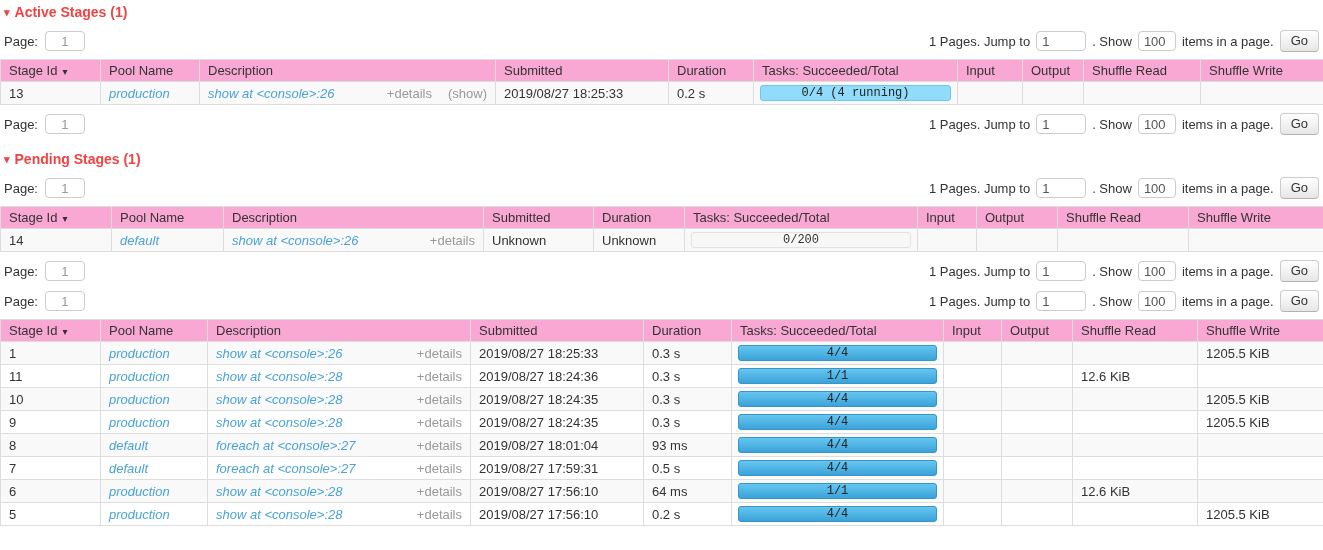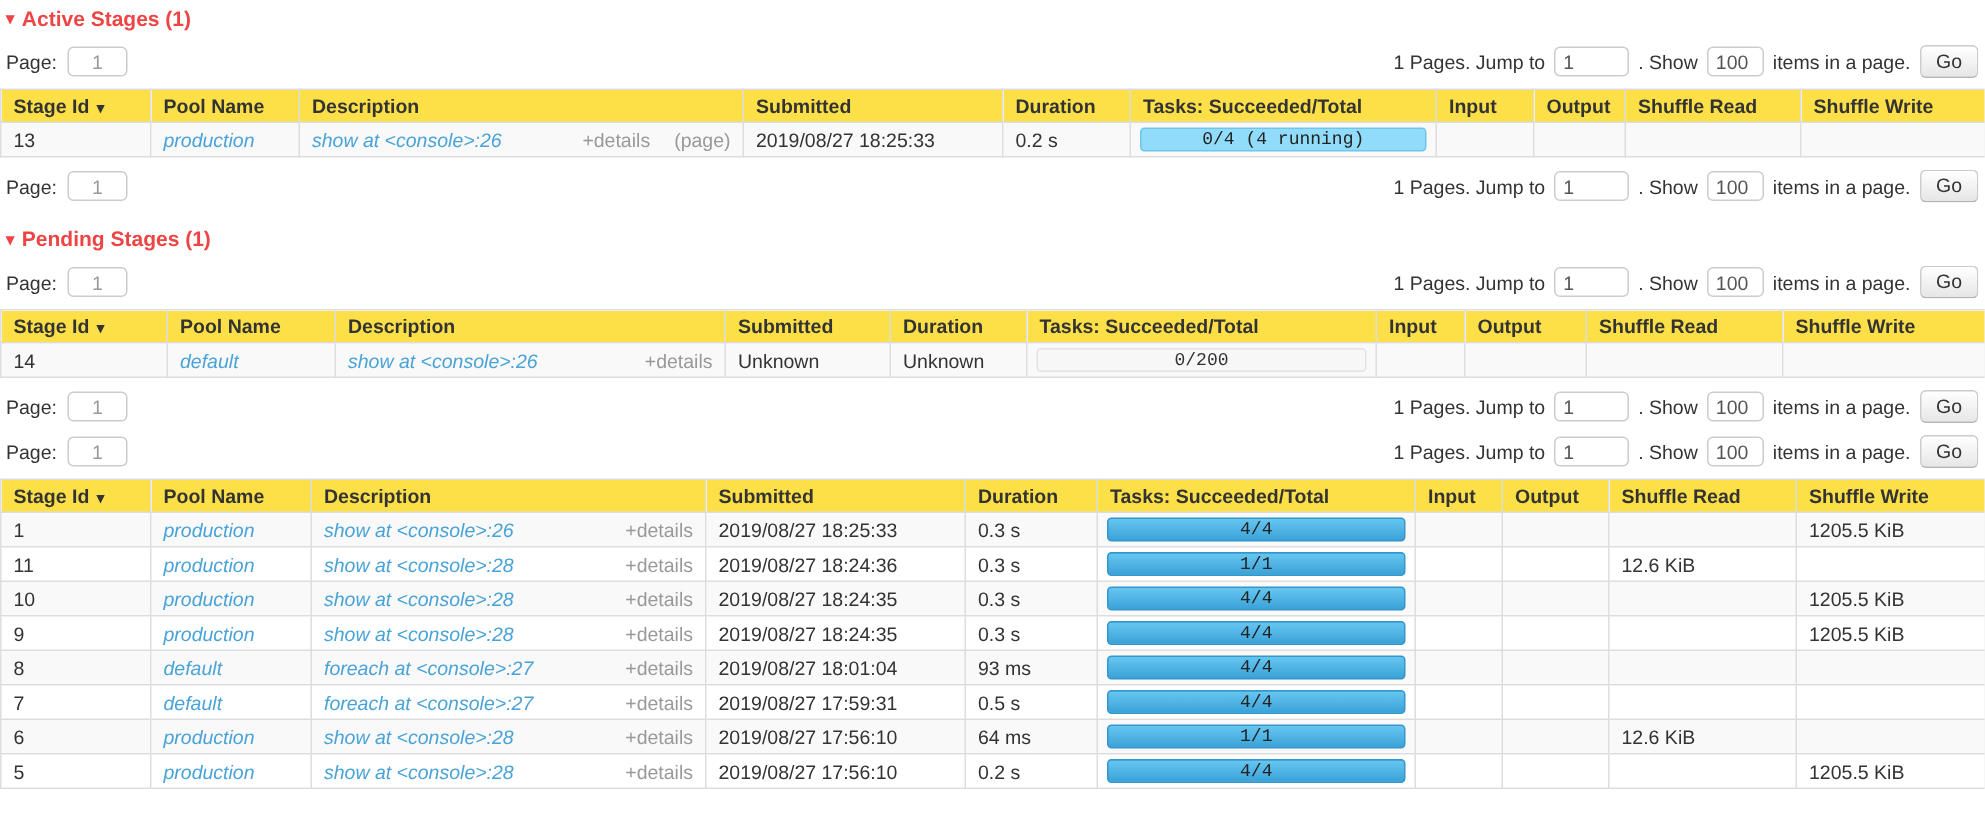--- a/index.html
+++ b/index.html
@@ -37,21 +37,21 @@
     font-size:13px; color:#333; cursor:pointer;
     background:linear-gradient(#ffffff,#e6e6e6);
     border:1px solid #ccc; border-bottom-color:#b3b3b3; border-radius:4px;
   }
 
   table { border-collapse:collapse; table-layout:fixed; width:1323px; margin:0 0 2px 0; }
   th, td {
     border:1px solid #dddddd; text-align:left; font-size:13px;
     padding:3px 8px; white-space:nowrap; overflow:hidden; height:22px;
   }
-  th { font-weight:bold; background:#fde047; cursor:pointer; }
+  th { font-weight:normal; background:#f9a8d4; cursor:pointer; }
   th .sort-arrow { font-size:10px; margin-left:5px; color:#333; }
   tbody tr:nth-child(odd) { background:#f9f9f9; }
   tbody tr:nth-child(even) { background:#ffffff; }
 
   a.lnk { color:#4aa3d7; text-decoration:none; cursor:pointer;font-style:italic; }
   .desc-wrap { display:flex; justify-content:space-between; align-items:center; }
   .desc-right { display:flex; gap:16px; }
   .muted { color:#999; }
 
   td.tasks-cell { padding:3px 6px;font-family:Liberation Mono, monospace; }
@@ -131,21 +131,21 @@
         </thead>
         <tbody>
           <tr>
             <td>13</td>
             <td><a class="lnk">production</a></td>
             <td>
               <div class="desc-wrap">
                 <a class="lnk">show at &lt;console&gt;:26</a>
                 <div class="desc-right">
                   <span class="muted">+details</span>
-                  <span class="muted">(page)</span>
+                  <span class="muted">(show)</span>
                 </div>
               </div>
             </td>
             <td>2019/08/27 18:25:33</td>
             <td>0.2 s</td>
             <td class="tasks-cell">
               <div class="bar running">0/4 (4 running)</div>
             </td>
             <td></td>
             <td></td>

